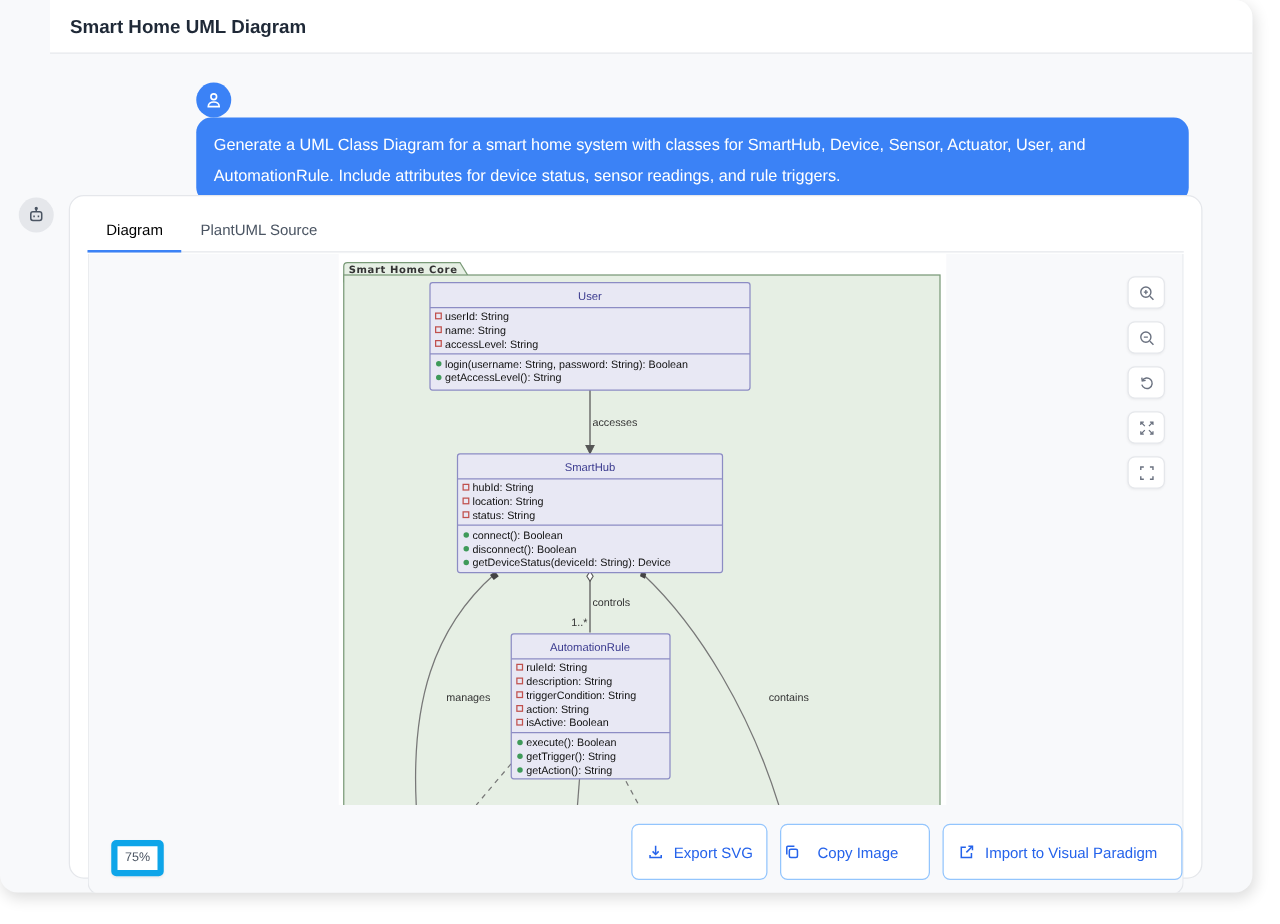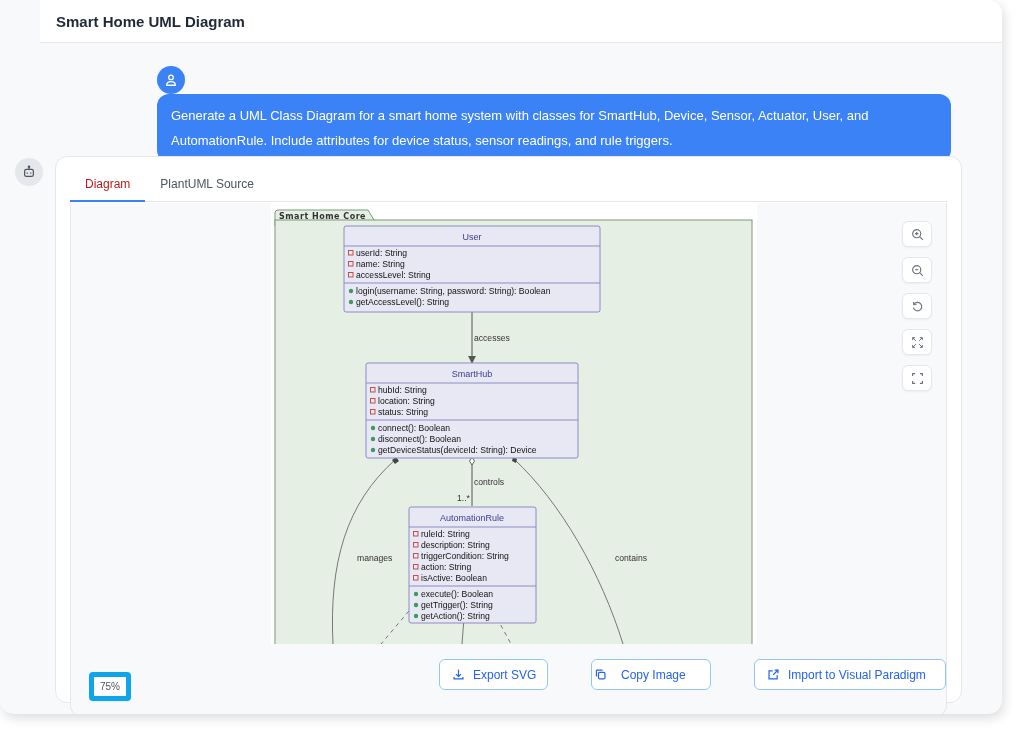--- a/index.html
+++ b/index.html
@@ -33,42 +33,42 @@
   .avatar-bot {
     position: absolute; left: 15px; top: 158px; width: 28px; height: 28px; border-radius: 50%;
     background: #e5e7eb; display: flex; align-items: center; justify-content: center;
   }
   .card {
     position: absolute; left: 55px; top: 156px; width: 907px; height: 547px;
     background: #ffffff; border: 1px solid #e5e7eb; border-radius: 12px;
   }
   .tabs { position: absolute; left: 14px; top: 14px; right: 14px; height: 31px; border-bottom: 1px solid #e5e7eb; display: flex; }
   .tab { font-size: 12px; padding: 6px 15px 0 15px; height: 31px; color: #4b5563; cursor: pointer; }
-  .tab.active { color: #b91c1c; border-bottom: 2px solid #3b82f6; }
+  .tab.active { color: #000000; border-bottom: 2px solid #3b82f6; }
 
   .canvas {
     position: absolute; left: 14px; top: 46px; width: 877px; height: 513px;
     background: #f8f9fb; border: 1px solid #e5e7eb; border-top: none; border-radius: 0 0 10px 10px; overflow: hidden;
   }
   .diagram-svg { position: absolute; left: 0; top: 0; }
 
   .zoom-controls { position: absolute; right: 14px; top: 18px; display: flex; flex-direction: column; gap: 10px; }
   .zbtn {
     width: 30px; height: 26px; background: #ffffff; border: 1px solid #e5e7eb; border-radius: 6px;
     display: flex; align-items: center; justify-content: center; box-shadow: 0 1px 2px rgba(0,0,0,0.05); cursor: pointer;
   }
   .zoom-level {
     position: absolute; left: 18px; bottom: 14px; background: #ffffff; border: 5px solid #0ea5e9; border-radius: 4px;
     font-size: 10px; color: #4b5563; padding: 4px 6px; box-shadow: 0 1px 2px rgba(0,0,0,0.06);
   }
 
   .actions { position: absolute; right: 15px; top: 502px; display: flex; gap: 10px; }
   .action-btn {
-    height: 31px; border: 1px solid #93c5fd; border-radius: 6px; background: #ffffff; color: #2563eb;
-    font-size: 12px; display: flex; align-items: center; padding: 0 10px; gap: 8px; cursor: pointer; margin-left: 33px;
+    height: 45px; border: 1px solid #93c5fd; border-radius: 6px; background: #ffffff; color: #2563eb;
+    font-size: 12px; display: flex; align-items: center; padding: 0 10px; gap: 8px; cursor: pointer;
   }
   .action-btn.export { width: 109px; padding-left: 12px; }
   .action-btn.copy { width: 120px; padding-left: 2px; gap: 14px; }
   .action-btn.import { width: 192px; padding-left: 12px; text-align: right; }
 
   .uml-text { font-family: "Liberation Sans", "DejaVu Sans", sans-serif; font-size: 8.6px; fill: #111111; }
   .uml-title { font-family: "Liberation Sans", "DejaVu Sans", sans-serif; font-size: 9px; fill: #3b3b8f; }
   .uml-label { font-family: "Liberation Sans", "DejaVu Sans", sans-serif; font-size: 8.6px; fill: #333333; }
   .pkg-label { font-family: "DejaVu Sans", sans-serif; font-size: 8px; font-weight: bold; fill: #333333; letter-spacing: 0.5px; }
 </style>

